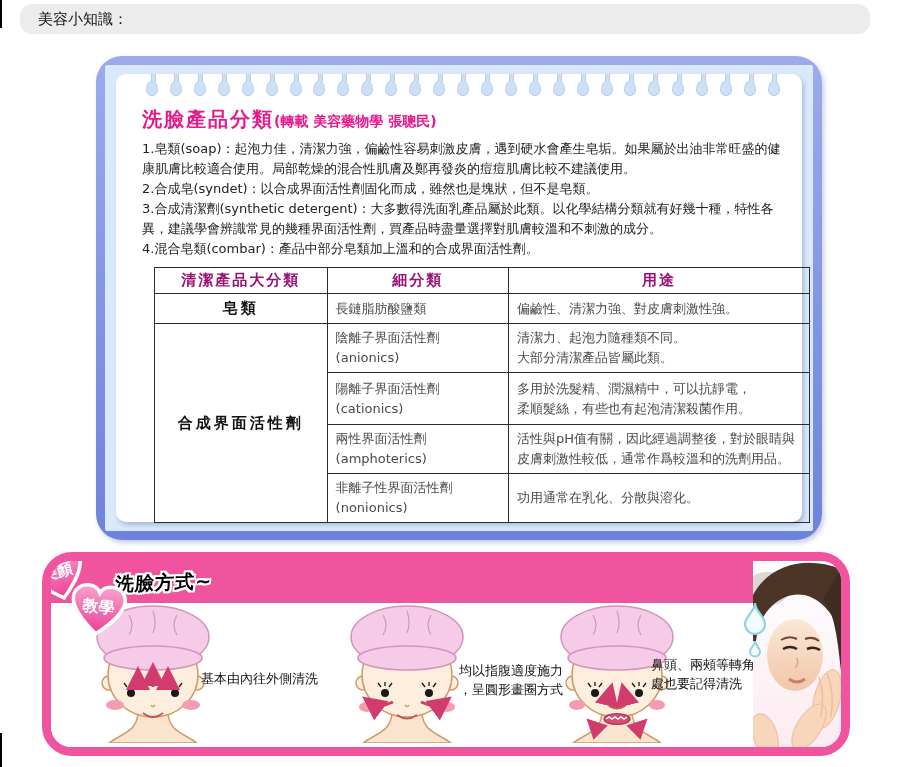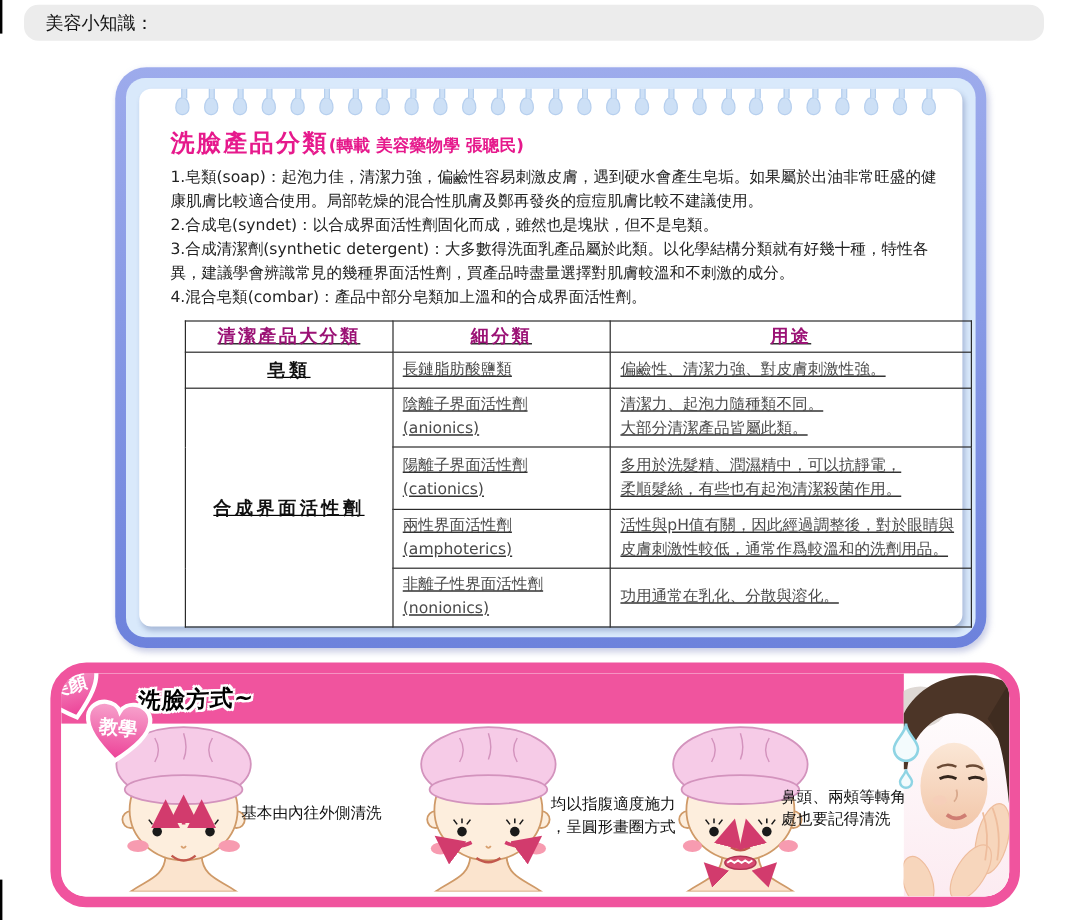--- a/index.html
+++ b/index.html
@@ -14,37 +14,37 @@
   
   .header-pill { position:absolute; left:20px; top:4px; width:850px; height:30px;
     background:#ececec; border-radius:12px; }
   .header-pill span { display:block; padding-left:18px; line-height:30px;
     font-size:15px; font-weight:normal; color:#111; }
 
   
   .panel { position:absolute; left:96px; top:56px; width:726px; height:484px;
     border-radius:26px; background:linear-gradient(180deg,#9dabec 0%,#8194e3 55%,#6d82dc 100%);
     padding:9px; box-shadow:2px 3px 5px rgba(120,130,190,.4); }
-  .panel-inner { width:100%; height:100%; background:#d9e9fb; border-radius:16px; padding:9px 11px; }
+  .panel-inner { width:100%; height:100%; background:#d9e9fb; border-radius:2px; padding:9px 11px; }
   .content { width:100%; height:100%; background:#fff; border-radius:10px;
     padding:0 18px 0 26px; position:relative; box-shadow:2px 3px 4px rgba(60,80,140,.3); }
 
   .drops-band { display:flex; justify-content:space-between; padding:0 4px; height:26px; }
   .drop { position:relative; width:12px; height:15px; margin-top:7px; background:#cde0f6;
     border:1px solid #b6cfee; border-radius:48% 48% 50% 50% / 64% 64% 44% 44%; }
   .drop::before { content:""; position:absolute; left:3.5px; top:-8px; width:3px; height:8px;
     background:#cde0f6; border-left:1px solid #b6cfee; border-right:1px solid #b6cfee; }
 
   .panel-title { margin:6px 0 6px; }
   .panel-title .main { font-size:20px; font-weight:bold; color:#e6198c; letter-spacing:2px; }
   .panel-title .sub { font-size:14px; font-weight:bold; color:#e6198c; }
 
   .paras p { font-size:13px; line-height:20px; color:#222; }
 
-  table.cls { border-collapse:collapse; margin:8px 0 0 12px; width:656px;text-decoration:underline; }
+  table.cls { border-collapse:collapse; margin:8px 0 0 12px; width:656px; }
   table.cls th, table.cls td { border:1px solid #2b2b2b; vertical-align:middle; }
   table.cls th { height:26px; font-size:15px; color:#9b1275; text-align:center; letter-spacing:2px; }
   td.cat { text-align:center; font-weight:bold; font-size:15px; color:#111; letter-spacing:3px; }
   td.sub, td.use { font-size:13px; color:#4a4a4a; padding:4px 8px; line-height:20px; }
   .c1 { width:178px; } .c2 { width:184px; } .c3 { width:310px;margin-top:12px; }
   .r1 { height:30px; } .r2 { height:48px; } .r3 { height:52px; } .r4 { height:48px;margin-left:48px; } .r5 { height:28px;padding-left:17px; }
   .use div:empty, .cap span:empty { display:none; }
 
   
   .banner { position:absolute; left:42px; top:552px; width:808px; height:204px;

